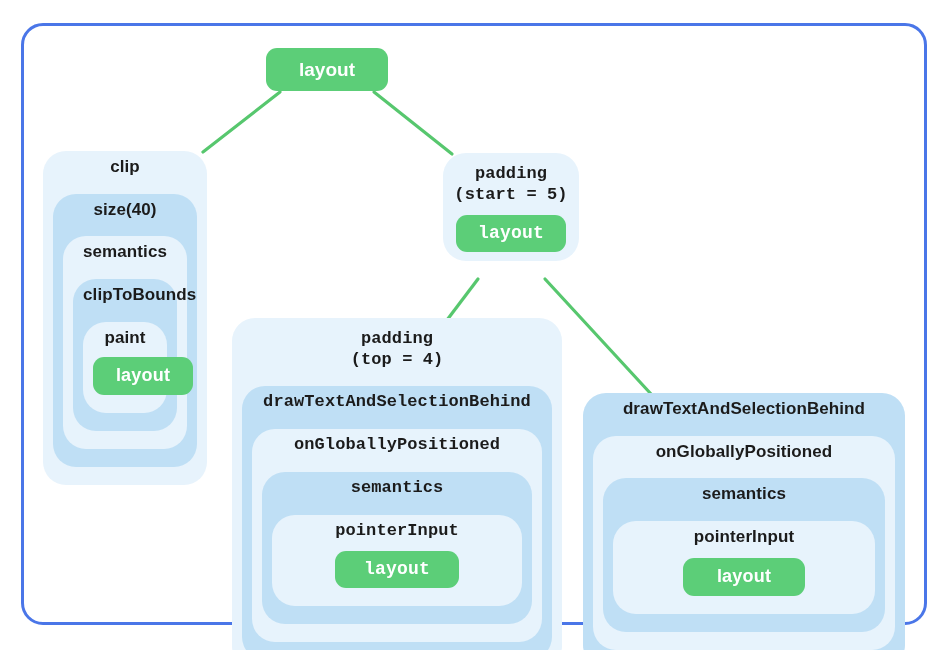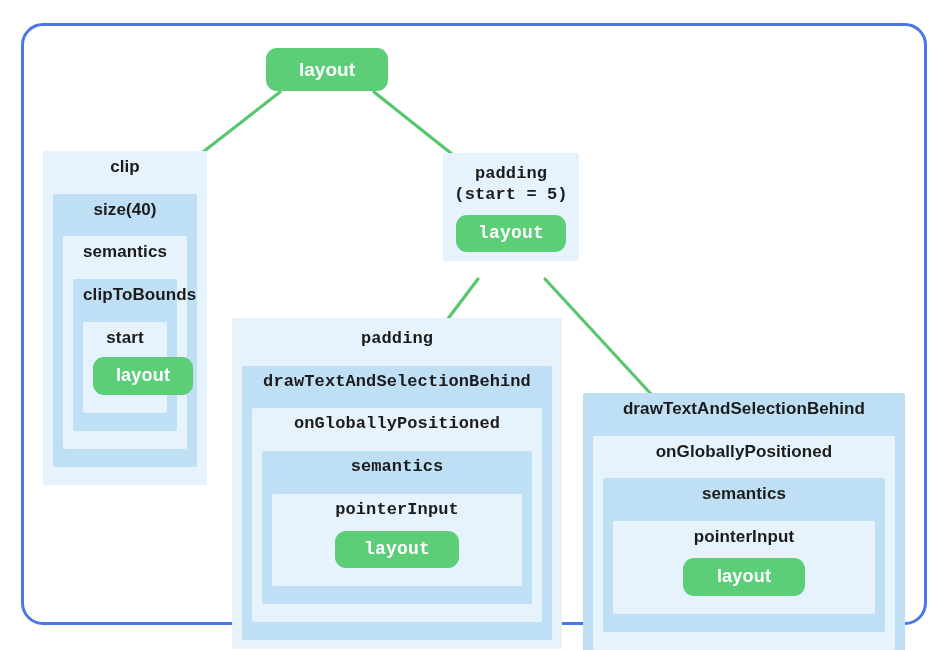--- a/index.html
+++ b/index.html
@@ -45,21 +45,21 @@
   }
 
   
   .node {
     position: absolute;
     box-sizing: border-box;
   }
 
   
   .mod {
-    border-radius: 2px;
+    border-radius: 23px;
     box-sizing: border-box;
     padding: 6px 10px 18px 10px;
     text-align: center;
     color: #1b1b1b;
     font-size: 17px;
     font-weight: 700;
     letter-spacing: .1px;
   }
   .mod > .mod,
   .mod > .leaf {
@@ -157,39 +157,40 @@
 
   <div class="node mod shade-b" id="clip-stack">
     <span class="mod-label">clip</span>
     <div class="mod shade-c">
       <span class="mod-label">size(40)</span>
       <div class="mod shade-b">
         <span class="mod-label">semantics</span>
         <div class="mod shade-c">
           <span class="mod-label">clipToBounds</span>
           <div class="mod shade-b">
-            <span class="mod-label">start</span>
+            <span class="mod-label">paint</span>
             <div class="leaf">layout</div>
           </div>
         </div>
       </div>
     </div>
   </div>
 
   <div class="node mod shade-b pad-tall" id="padding-start">
     <span class="mod-label">
       <span>padding</span>
       <span class="sub">(start = 5)</span>
     </span>
     <div class="leaf">layout</div>
   </div>
 
   <div class="node mod shade-b pad-tall" id="padding-top">
     <span class="mod-label">
       <span>padding</span>
+      <span class="sub">(top = 4)</span>
     </span>
     <div class="mod shade-c">
       <span class="mod-label">drawTextAndSelectionBehind</span>
       <div class="mod shade-b">
         <span class="mod-label">onGloballyPositioned</span>
         <div class="mod shade-c">
           <span class="mod-label">semantics</span>
           <div class="mod shade-b">
             <span class="mod-label">pointerInput</span>
             <div class="leaf">layout</div>

